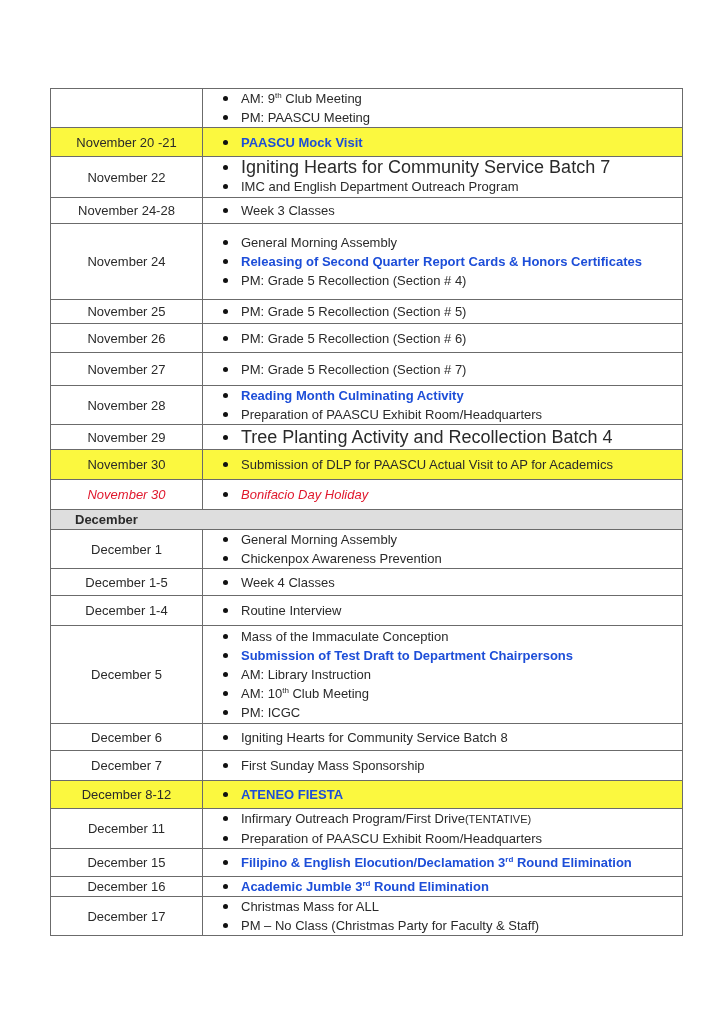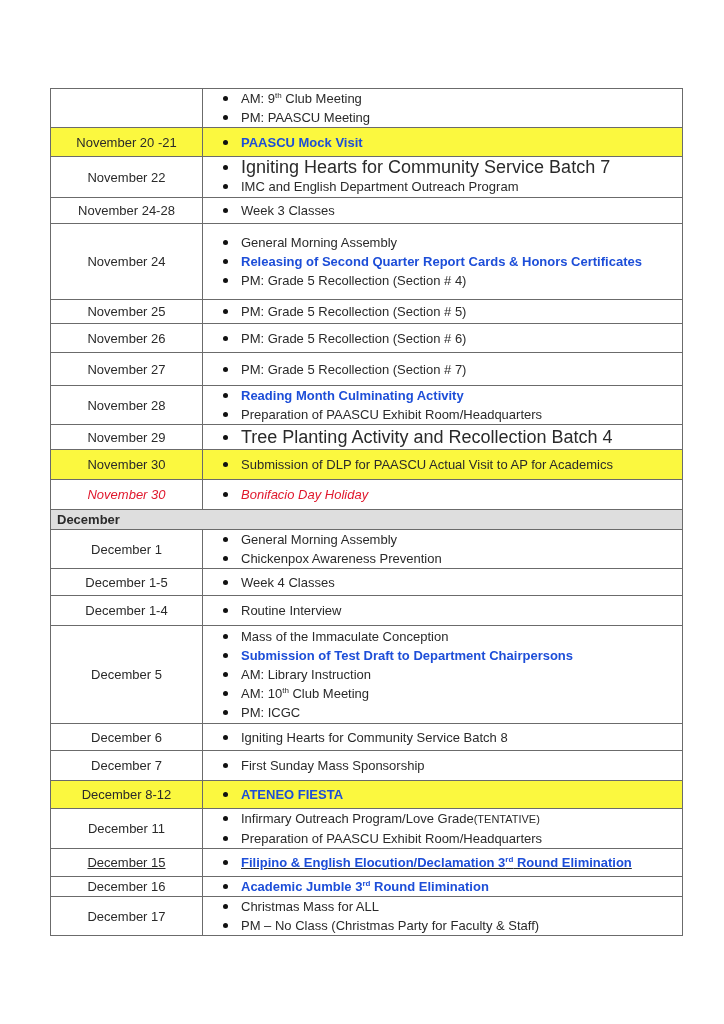--- a/index.html
+++ b/index.html
@@ -5,21 +5,21 @@
   html, body { margin: 0; padding: 0; background: #ffffff; }
   body { width: 724px; height: 1024px; position: relative; overflow: hidden;
          font-family: "Liberation Sans", sans-serif; color: #2a2a2a; }
   .tbl { position: absolute; left: 50px; top: 88px; width: 633px;
          border-collapse: collapse; table-layout: fixed; }
   .tbl td { border: 1.5px solid #6b6b6b; padding: 0; vertical-align: middle; }
   .tbl td.date { width: 151px; text-align: center; font-size: 13px; }
   .tbl td.ev { font-size: 13px; padding-left: 16px; }
   .tbl tr.yellow td { background: #fbf83f; }
   .tbl tr.month td { background: #dedede; font-weight: bold; font-size: 13px;
-                     padding-left: 6px; height: 19px; text-align: left; }
+                     padding-left: 24px; height: 19px; text-align: left; }
   ul { margin: 0; padding: 0; list-style: none; }
   li { position: relative; padding-left: 22px; line-height: 19px; }
   li::before { content: ""; position: absolute; left: 4px; top: 7px;
                width: 5px; height: 5px; border-radius: 50%; background: #111; }
   li.bold { font-weight: bold; color: #1d4ed8; }
   li.small { font-size: 18px; }
   .red { color: #e0182d; font-style: italic; }
   sup { font-size: 8px; line-height: 0; text-align: right; }
   .tiny { font-size: 11px; }
 </style>
@@ -190,26 +190,26 @@
         <td class="ev">
           <ul>
             <li class="bold">ATENEO FIESTA</li>
           </ul>
         </td>
       </tr>
       <tr style="height: 39px;">
         <td class="date">December 11</td>
         <td class="ev">
           <ul>
-            <li><span>Infirmary Outreach Program/Love Grade</span><span class="tiny">(TENTATIVE)</span><span></span></li>
+            <li><span>Infirmary Outreach Program/First Drive</span><span class="tiny">(TENTATIVE)</span><span></span></li>
             <li>Preparation of PAASCU Exhibit Room/Headquarters</li>
           </ul>
         </td>
       </tr>
-      <tr style="height: 28px; text-decoration: underline;">
+      <tr style="height: 28px;">
         <td class="date">December 15</td>
         <td class="ev">
           <ul>
             <li class="bold"><span>Filipino &amp; English Elocution/Declamation 3</span><sup>rd</sup><span> Round Elimination</span></li>
           </ul>
         </td>
       </tr>
       <tr style="height: 18px; margin-left: 16px;">
         <td class="date">December 16</td>
         <td class="ev">

